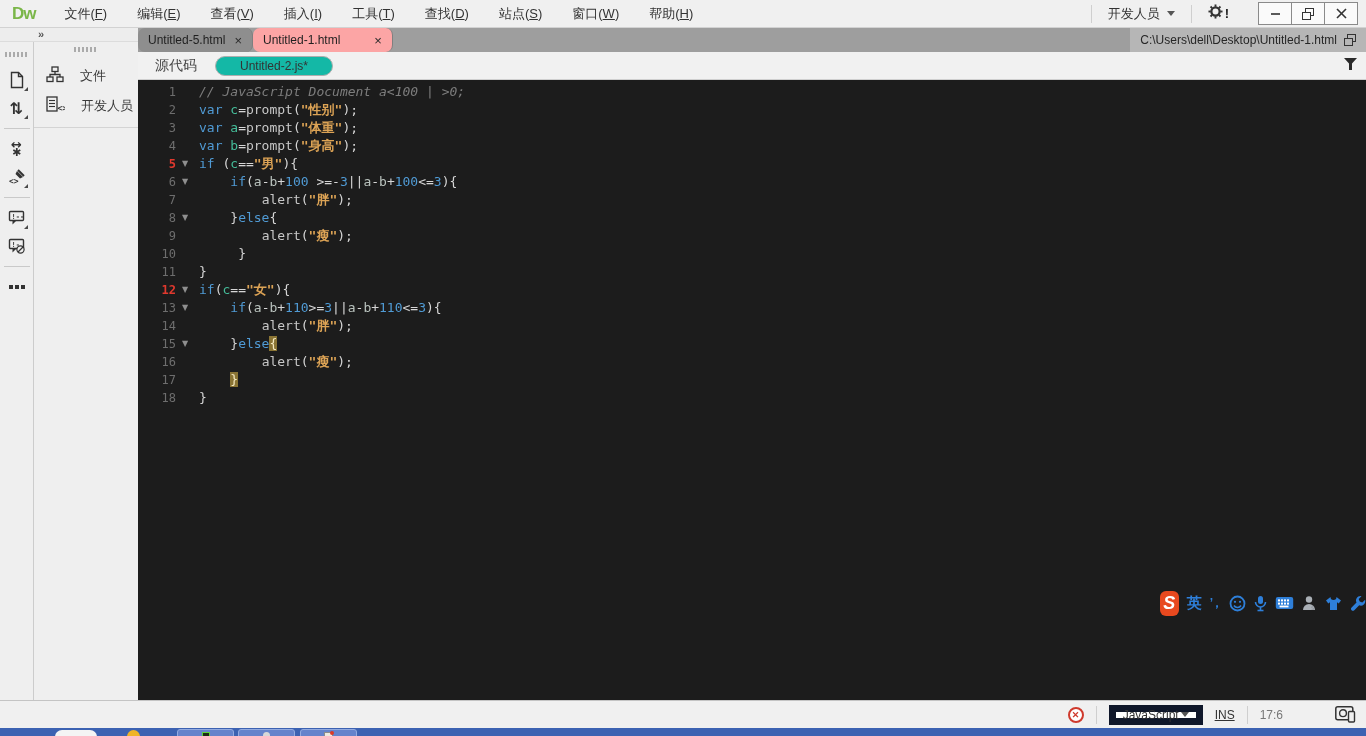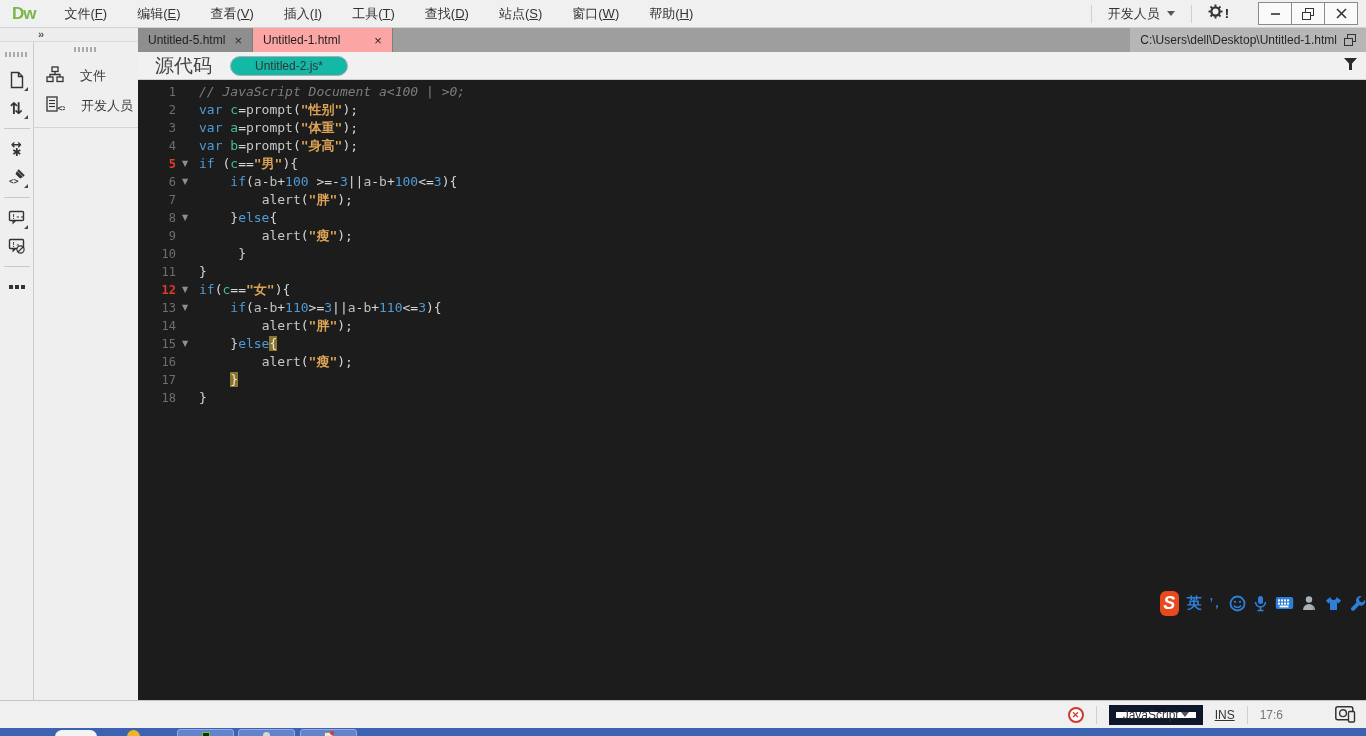--- a/index.html
+++ b/index.html
@@ -26,21 +26,21 @@
             display:flex; align-items:center; justify-content:center; color:#333; font-size:13px; }
   .winbtn svg { display:block; }
 
   
   .dock-header { position:absolute; left:0; top:28px; width:138px; height:14px; background:#ededed;
                  border-bottom:1px solid #dcdcdc; }
   .dock-collapse { position:absolute; left:38px; top:0px; font-size:11px; font-weight:bold; color:#555; letter-spacing:-1px; }
   .tabrow { position:absolute; left:138px; top:28px; width:1228px; height:24px; background:#9e9e9e;
             display:flex; align-items:stretch; }
   .tab { display:flex; align-items:center; font-size:12px; color:#1f1f1f; background:#8e8e8e;
-         padding:0 10px; border-right:1px solid #7f7f7f; cursor:default; }
+         padding:0 10px; border-right:1px solid #7f7f7f; cursor:default;border-radius:7px; }
   .tab.active { background:#fca5a5; }
   .tab-label { white-space:nowrap; }
   .tab-close { margin-left:9px; color:#2a2a2a; font-size:13px; line-height:1; cursor:pointer; }
   .tab.active .tab-close { margin-left:34px; }
   .path-chip { margin-left:auto; background:#b6b6b6; display:flex; align-items:center; gap:7px;
                padding:0 10px; font-size:12px; color:#262626; }
   .path-chip svg { display:block; }
 
   
   .dock { position:absolute; left:0; top:42px; width:138px; height:658px; background:#efefef; display:flex; }
@@ -58,21 +58,21 @@
   .wrap-glyph .a { font-size:13px; font-weight:bold; }
   .wrap-glyph .s { font-size:11px; font-weight:bold; }
   .panelcol { flex:1; display:flex; flex-direction:column; align-items:flex-start; padding-top:5px; }
   .panelcol .grip { align-self:center; }
   .panel-item { display:flex; align-items:center; gap:16px; padding:5px 0 5px 12px; font-size:13px; color:#3a3a3a; cursor:pointer; width:100%; }
   .panel-sep { width:100%; height:1px; background:#d4d4d4; margin-top:6px; }
 
   
   .toolbar { position:absolute; left:138px; top:52px; width:1228px; height:28px; background:#f1f1f1;
              border-bottom:1px solid #cfcfcf; display:flex; align-items:center; }
-  .src-label { font-size:19px; color:#444; margin-left:17px; }
+  .src-label { font-size:14px; color:#444; margin-left:17px; }
   .related-pill { margin-left:18px; background:#14b8a6; border:1px solid #aeaeae; border-radius:10px;
                   font-size:12px; color:#333; padding:2px 24px; cursor:pointer; }
   .funnel { margin-left:auto; margin-right:8px; cursor:pointer; }
 
   
   .editor { position:absolute; left:138px; top:80px; width:1228px; height:620px; background:#1c1c1c;
             padding-top:3px; font-family:"DejaVu Sans Mono", monospace; font-size:13px; }
   .cl { display:flex; height:18px; line-height:18px; white-space:pre; }
   .ln { width:44px; text-align:right; padding-right:6px; color:#6e6e6e; font-size:12px; flex:none; }
   .ln.red { color:#e0392e; font-weight:bold; }

